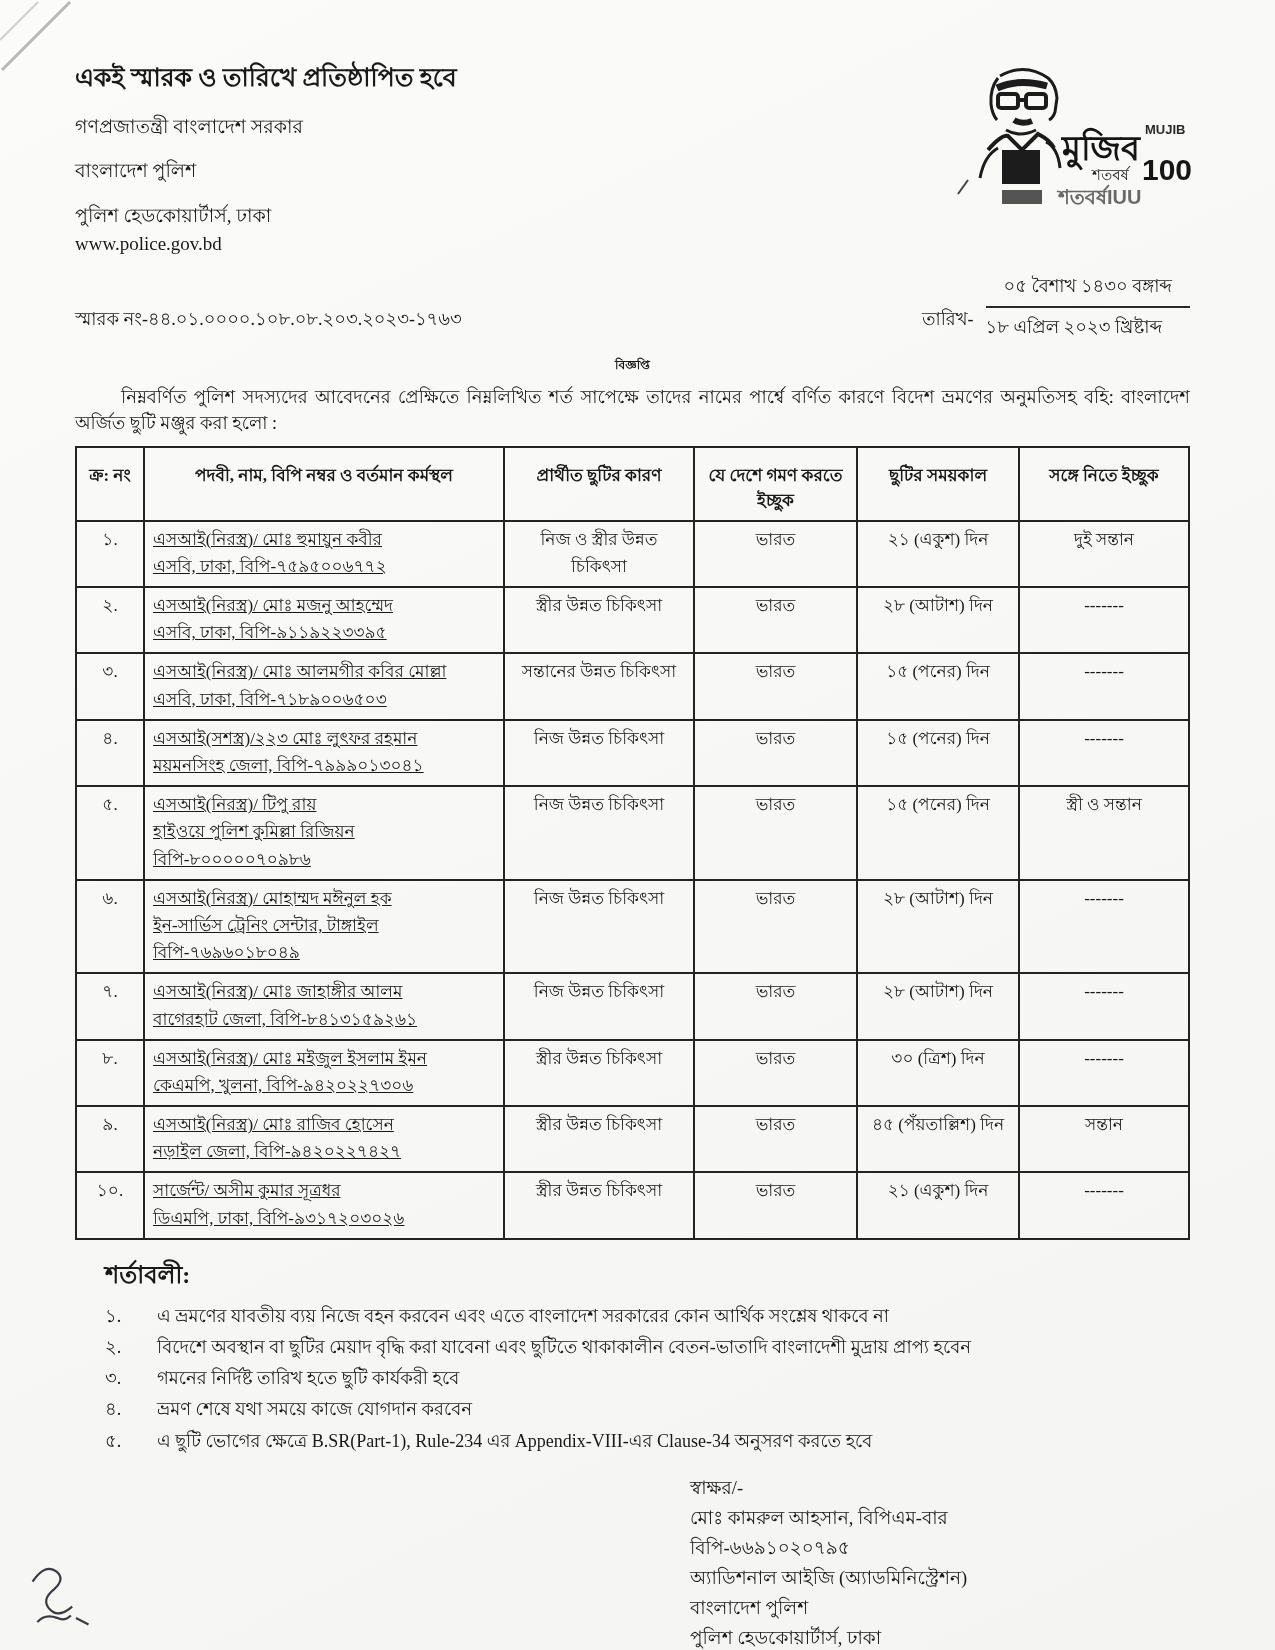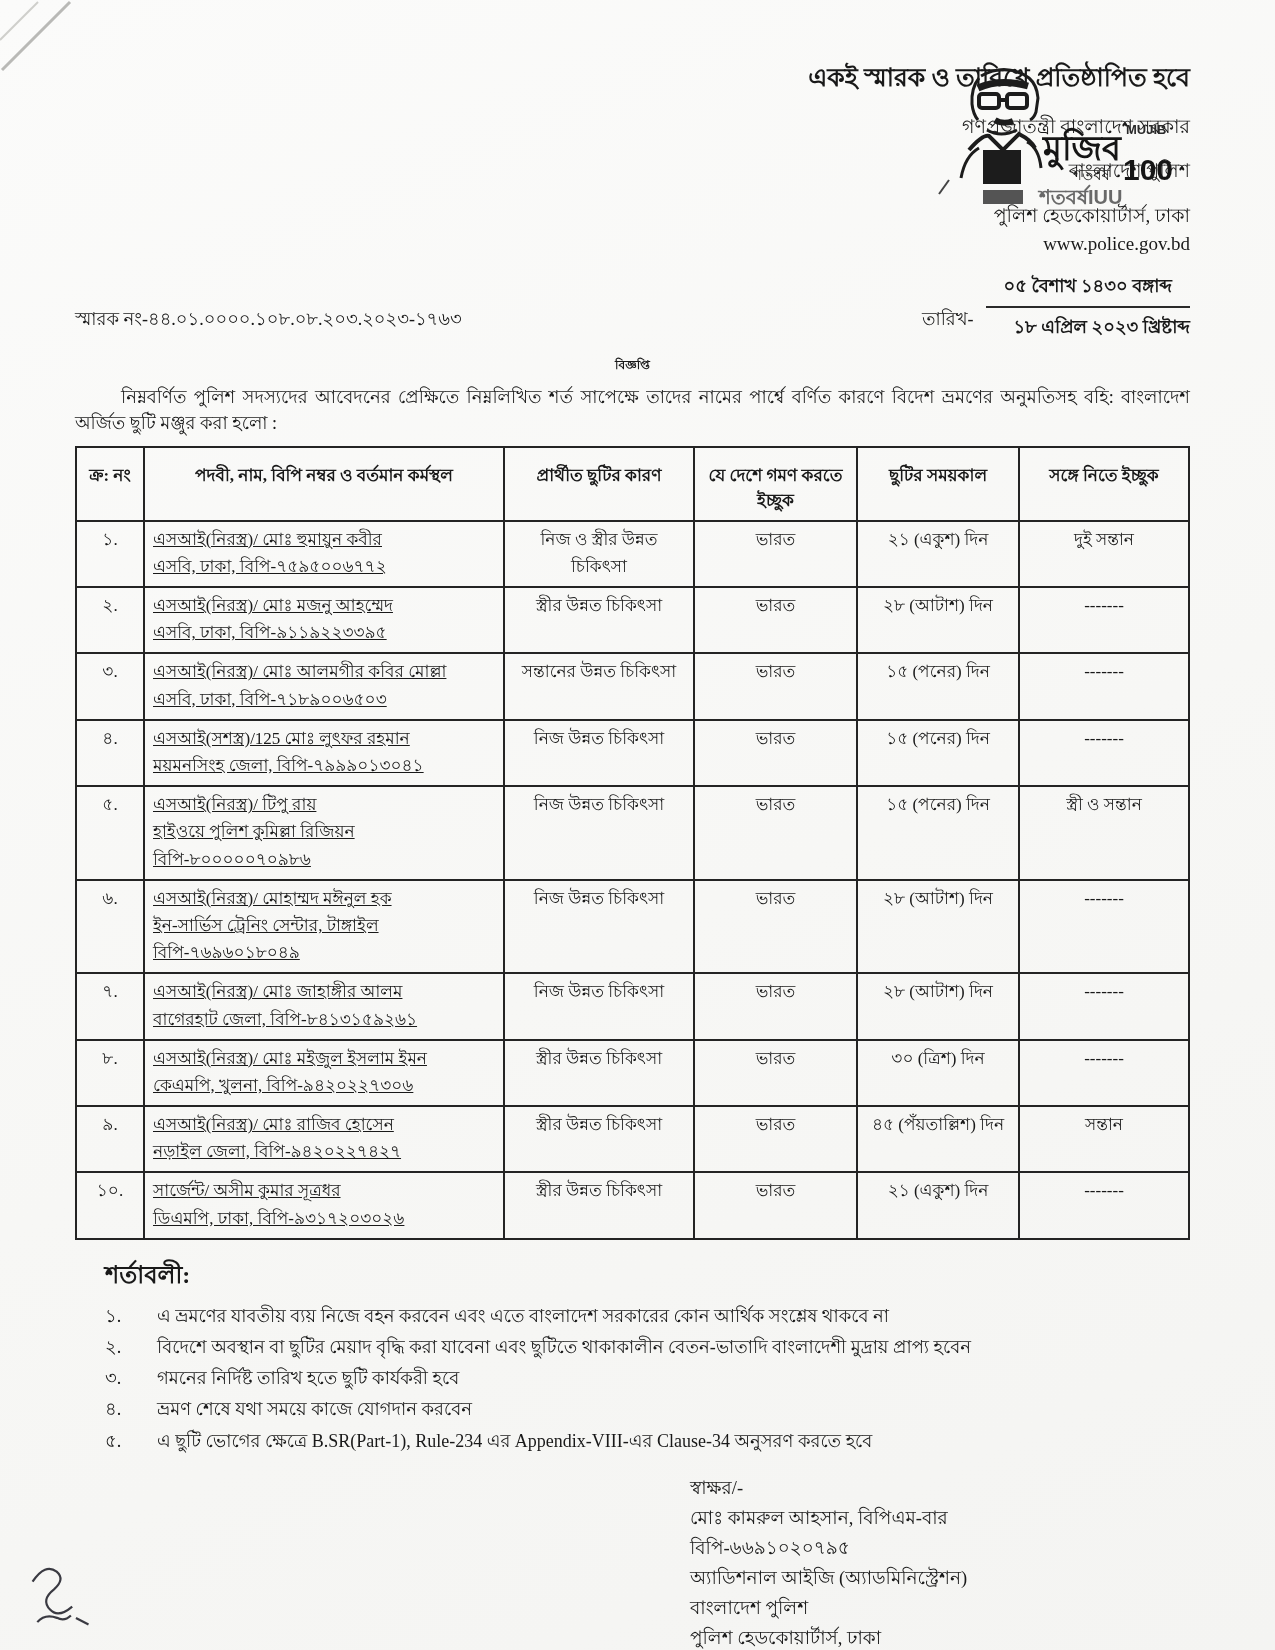--- a/index.html
+++ b/index.html
@@ -11,32 +11,32 @@
   .page{
     position:relative;width:1275px;height:1650px;overflow:hidden;
     background:linear-gradient(155deg,#fbfbfa 0%,#f7f7f5 55%,#f4f4f2 100%);
     color:#191919;
   }
   .content{padding:62px 85px 0 75px;}
   
   .fold-mark{position:absolute;top:0;left:0;width:120px;height:90px;pointer-events:none;}
   .hand-mark{position:absolute;left:8px;bottom:4px;width:90px;height:100px;}
   
-  .header{text-align:right;line-height:1.3;}
+  .header{text-align:left;line-height:1.3;}
   .h-title{font-size:25px;font-weight:bold;margin-bottom:6px;}
   .h-line{font-size:19px;margin-top:20px;}
   .h-web{font-size:19px;font-family:"Liberation Serif",serif;margin-top:3px;}
   
-  .logo{position:absolute;top:58px;left:921px;width:265px;height:150px;}
+  .logo{position:absolute;top:58px;left:940px;width:265px;height:150px;}
   
   .memo-row{display:flex;justify-content:space-between;align-items:flex-end;margin-top:16px;}
   .memo-num{font-size:18px;padding-bottom:8px;}
   .date-block{display:flex;align-items:flex-end;gap:12px;font-size:18px;}
   .date-label{padding-bottom:8px;}
-  .date-stack{text-align:right;font-weight:bold;}
+  .date-stack{text-align:left;}
   .date-top{padding:0 18px 3px 18px;}
   .date-rule{border-top:2px solid #2a2a2a;height:0;}
   .date-bottom{padding-top:5px;}
   
   .notice-title{text-align:center;font-weight:bold;font-size:12px;margin-top:12px;}
   .intro{font-size:18px;text-align:justify;text-indent:46px;margin:8px 0 10px 0;line-height:1.45;}
   
   table{border-collapse:collapse;width:1113px;table-layout:fixed;}
   th,td{border:2px solid #242424;padding:4px 8px 6px 8px;font-size:17px;vertical-align:top;line-height:1.6;}
   th{font-weight:600;text-align:center;line-height:1.45;padding-top:16px;}
@@ -166,21 +166,21 @@
               <div>এসবি, ঢাকা, বিপি-৭১৮৯০০৬৫০৩</div>
             </td>
             <td class="c-reason">সন্তানের উন্নত চিকিৎসা</td>
             <td class="c-country">ভারত</td>
             <td class="c-duration">১৫ (পনের) দিন</td>
             <td class="c-comp">-------</td>
           </tr>
           <tr>
             <td class="c-sl">৪.</td>
             <td class="c-name">
-              <div>এসআই(সশস্ত্র)/125 মোঃ লুৎফর রহমান</div>
+              <div>এসআই(সশস্ত্র)/২২৩ মোঃ লুৎফর রহমান</div>
               <div>ময়মনসিংহ জেলা, বিপি-৭৯৯৯০১৩০৪১</div>
             </td>
             <td class="c-reason">নিজ উন্নত চিকিৎসা</td>
             <td class="c-country">ভারত</td>
             <td class="c-duration">১৫ (পনের) দিন</td>
             <td class="c-comp">-------</td>
           </tr>
           <tr>
             <td class="c-sl">৫.</td>
             <td class="c-name">

